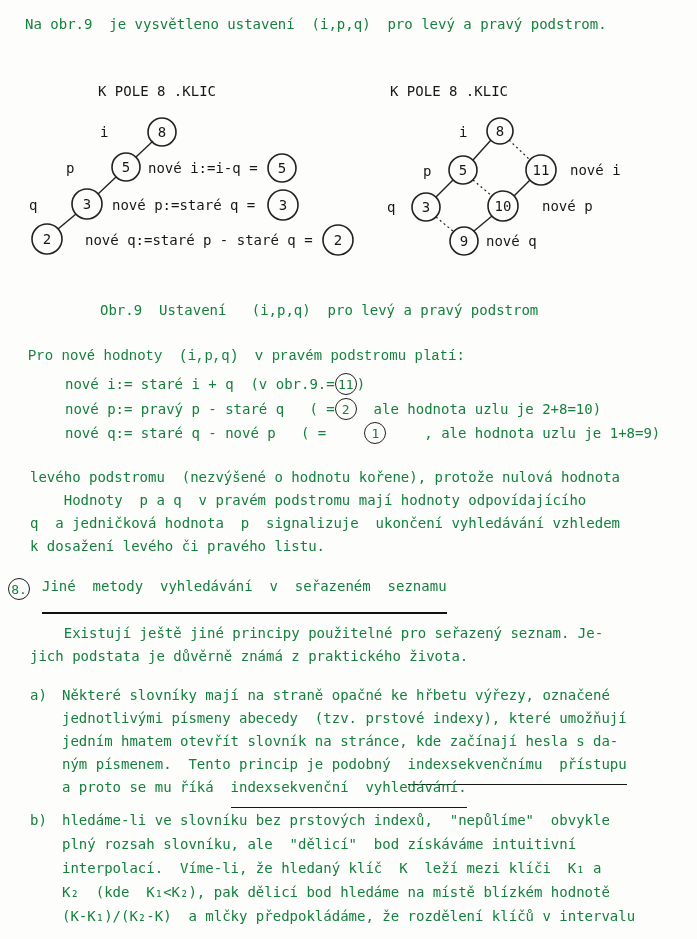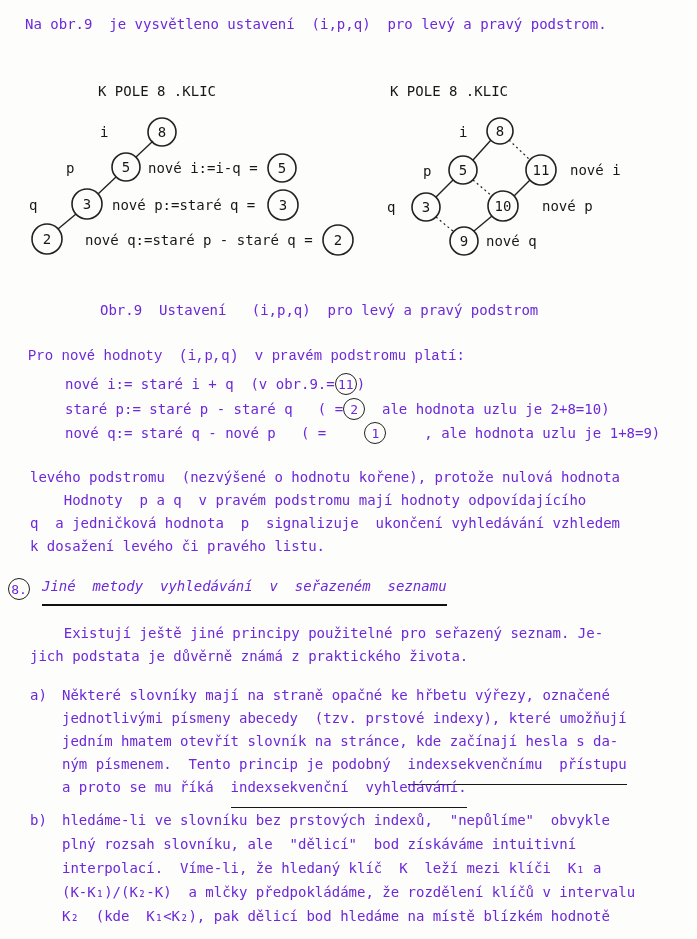--- a/index.html
+++ b/index.html
@@ -1,35 +1,35 @@
 <!DOCTYPE html>
 <html><head>
 <meta charset="utf-8">
 <style>
   html,body{margin:0;padding:0;background:#d8d8d8;}
   .page{
     position:relative;width:697px;height:939px;margin:0 auto;
-    background:#fdfdfc;color:#6d28d9;
+    background:#fdfdfc;color:#15803d;
     font-family:"DejaVu Sans Mono","Liberation Mono",monospace;
     font-size:14px;overflow:hidden;
   }
   .abs{position:absolute;}
   .line{white-space:pre;}
   .block .line{line-height:23px;}
   .block-b .line{line-height:24px;}
   .circle-num{
     display:inline-flex;align-items:center;justify-content:center;
     border:1.6px solid #222;border-radius:50%;
     min-width:22px;height:22px;padding:0 2px;box-sizing:border-box;
     font-size:13px;line-height:1;
   }
   .frow{position:absolute;display:flex;align-items:center;height:24px;}
   .ul{border-bottom:1.6px solid #171717;padding-bottom:12px;}
   .sec-head{position:absolute;display:flex;align-items:flex-start;gap:12px;}
-  .sec-title{white-space:pre;border-bottom:2.5px solid #111;padding-bottom:10px;font-style:italic;}
+  .sec-title{white-space:pre;border-bottom:2.5px solid #111;padding-bottom:18px;}
   .item{position:absolute;display:flex;}
   .item .marker{width:32px;flex:0 0 32px;}
   svg text{
     font-family:"DejaVu Sans Mono","Liberation Mono",monospace;
     font-size:14px;fill:#171717;
   }
   svg .nodeval{text-anchor:middle;}
   svg circle{fill:none;stroke:#222;stroke-width:1.6;}
   svg line{stroke:#222;stroke-width:1.4;}
   svg line.dot{stroke-dasharray:2,3;stroke-width:1.2;}
@@ -110,21 +110,21 @@
   <div class="abs line" style="top:302px;left:100px;">Obr.9  Ustavení   (i,p,q)  pro levý a pravý podstrom</div>
 
   <div class="abs line" style="top:348px;left:28px;font-family:Liberation Mono, monospace;">Pro nové hodnoty  (i,p,q)  v pravém podstromu platí:</div>
 
   <div class="frow" style="top:372px;left:65px;">
     <span class="line">nové i:= staré i + q  (v obr.9.=</span>
       <span class="circle-num">11</span>
       <span class="line">)</span>
   </div>
   <div class="frow" style="top:397px;left:65px;">
-    <span class="line">staré p:= staré p - staré q   ( =</span>
+    <span class="line">nové p:= pravý p - staré q   ( =</span>
       <span class="circle-num">2</span>
       <span class="line">  ale hodnota uzlu je 2+8=10)</span>
   </div>
   <div class="frow" style="top:421px;left:65px;gap:38px;">
     <span class="line">nové q:= staré q - nové p   ( =</span>
       <span class="circle-num">1</span>
       <span class="line">, ale hodnota uzlu je 1+8=9)</span>
   </div>
 
   <div class="abs block" style="top:466px;left:30px;">
@@ -154,18 +154,18 @@
       <div class="line"><span>a proto se mu říká  </span><span class="ul">indexsekvenční  vyhledávání.</span></div>
     </div>
   </div>
 
   <div class="item block-b" style="top:808px;left:30px;">
     <div class="marker line">b)</div>
     <div>
       <div class="line">hledáme-li ve slovníku bez prstových indexů,  "nepůlíme"  obvykle</div>
       <div class="line">plný rozsah slovníku, ale  "dělicí"  bod získáváme intuitivní</div>
       <div class="line">interpolací.  Víme-li, že hledaný klíč  K  leží mezi klíči  K₁ a</div>
+      <div class="line">K₂  (kde  K₁&lt;K₂), pak dělicí bod hledáme na místě blízkém hodnotě</div>
       <div class="line">(K-K₁)/(K₂-K)  a mlčky předpokládáme, že rozdělení klíčů v intervalu</div>
-      <div class="line">K₂  (kde  K₁&lt;K₂), pak dělicí bod hledáme na místě blízkém hodnotě</div>
     </div>
   </div>
 
 </div>
 
 </body></html>

